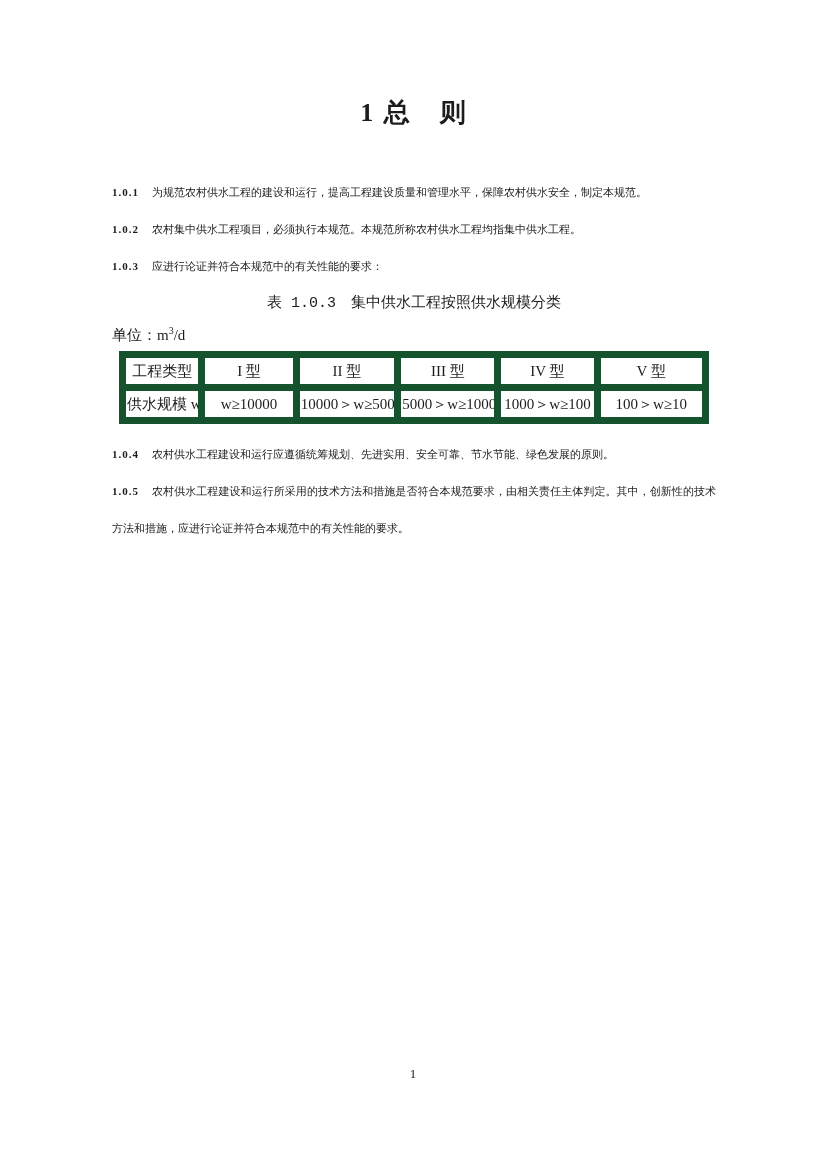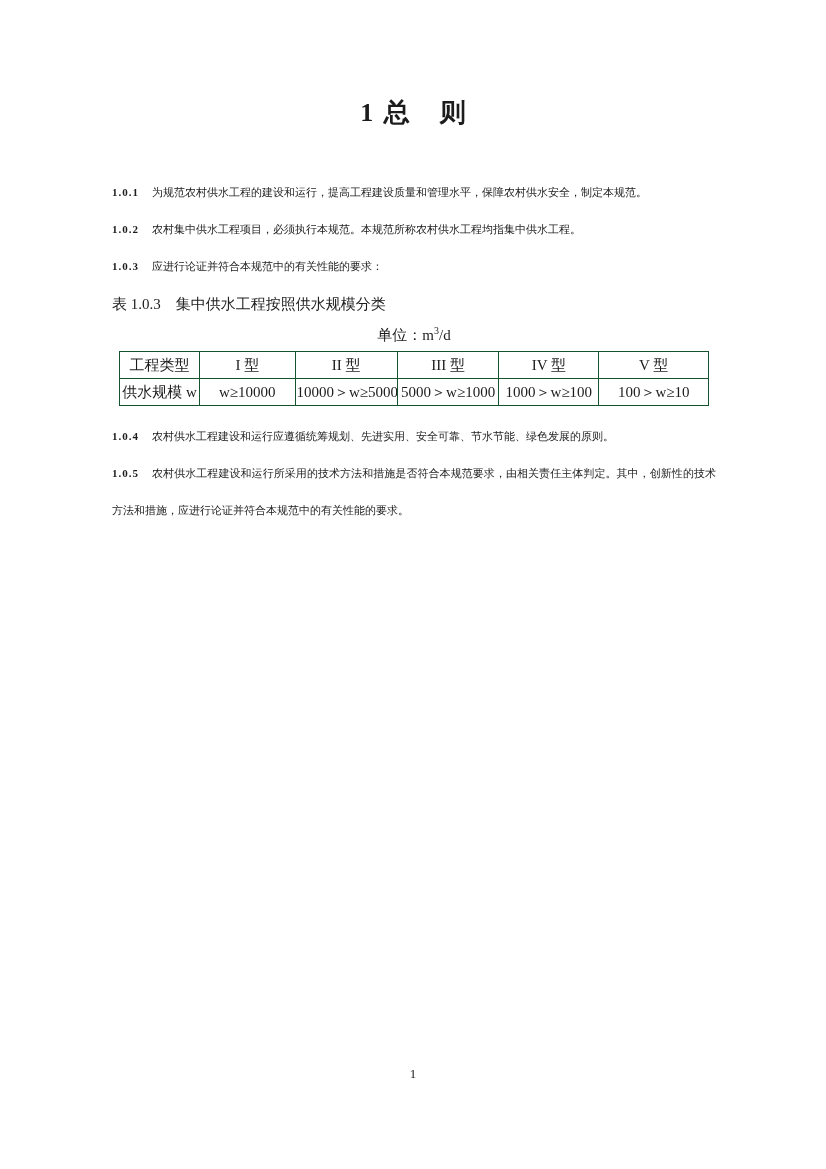--- a/index.html
+++ b/index.html
@@ -32,39 +32,41 @@
     line-height: 37px;
     text-align: justify;
     text-justify: inter-character;
   }
   p.clause .num {
     font-weight: bold;
     margin-right: 13px;
     letter-spacing: 1px;
   }
   .table-caption {
+    text-align: center;
     font-size: 15px;
     line-height: 20px;
     margin: 9px 0 0 0;
+    font-family: Liberation Mono, monospace;
   }
   .unit-line {
-    text-align: center;
+    text-align: left;
     font-size: 15px;
     line-height: 20px;
     margin: 7px 0 6px 0;
   }
   .unit-line sup { font-size: 10px; }
   .scale-table {
     border-collapse: collapse;
     width: 590px;
     margin: 0 auto 12px auto;
     table-layout: fixed;
   }
   .scale-table td {
-    border: 1px solid #14532d;
+    border: 7px solid #14532d;
     text-align: center;
     vertical-align: middle;
     height: 26px;
     font-size: 15px;
     padding: 0 1px;
     white-space: nowrap;
     overflow: hidden;
   }
   .scale-table { border: 1.5px solid #111; }
   .page-number {

